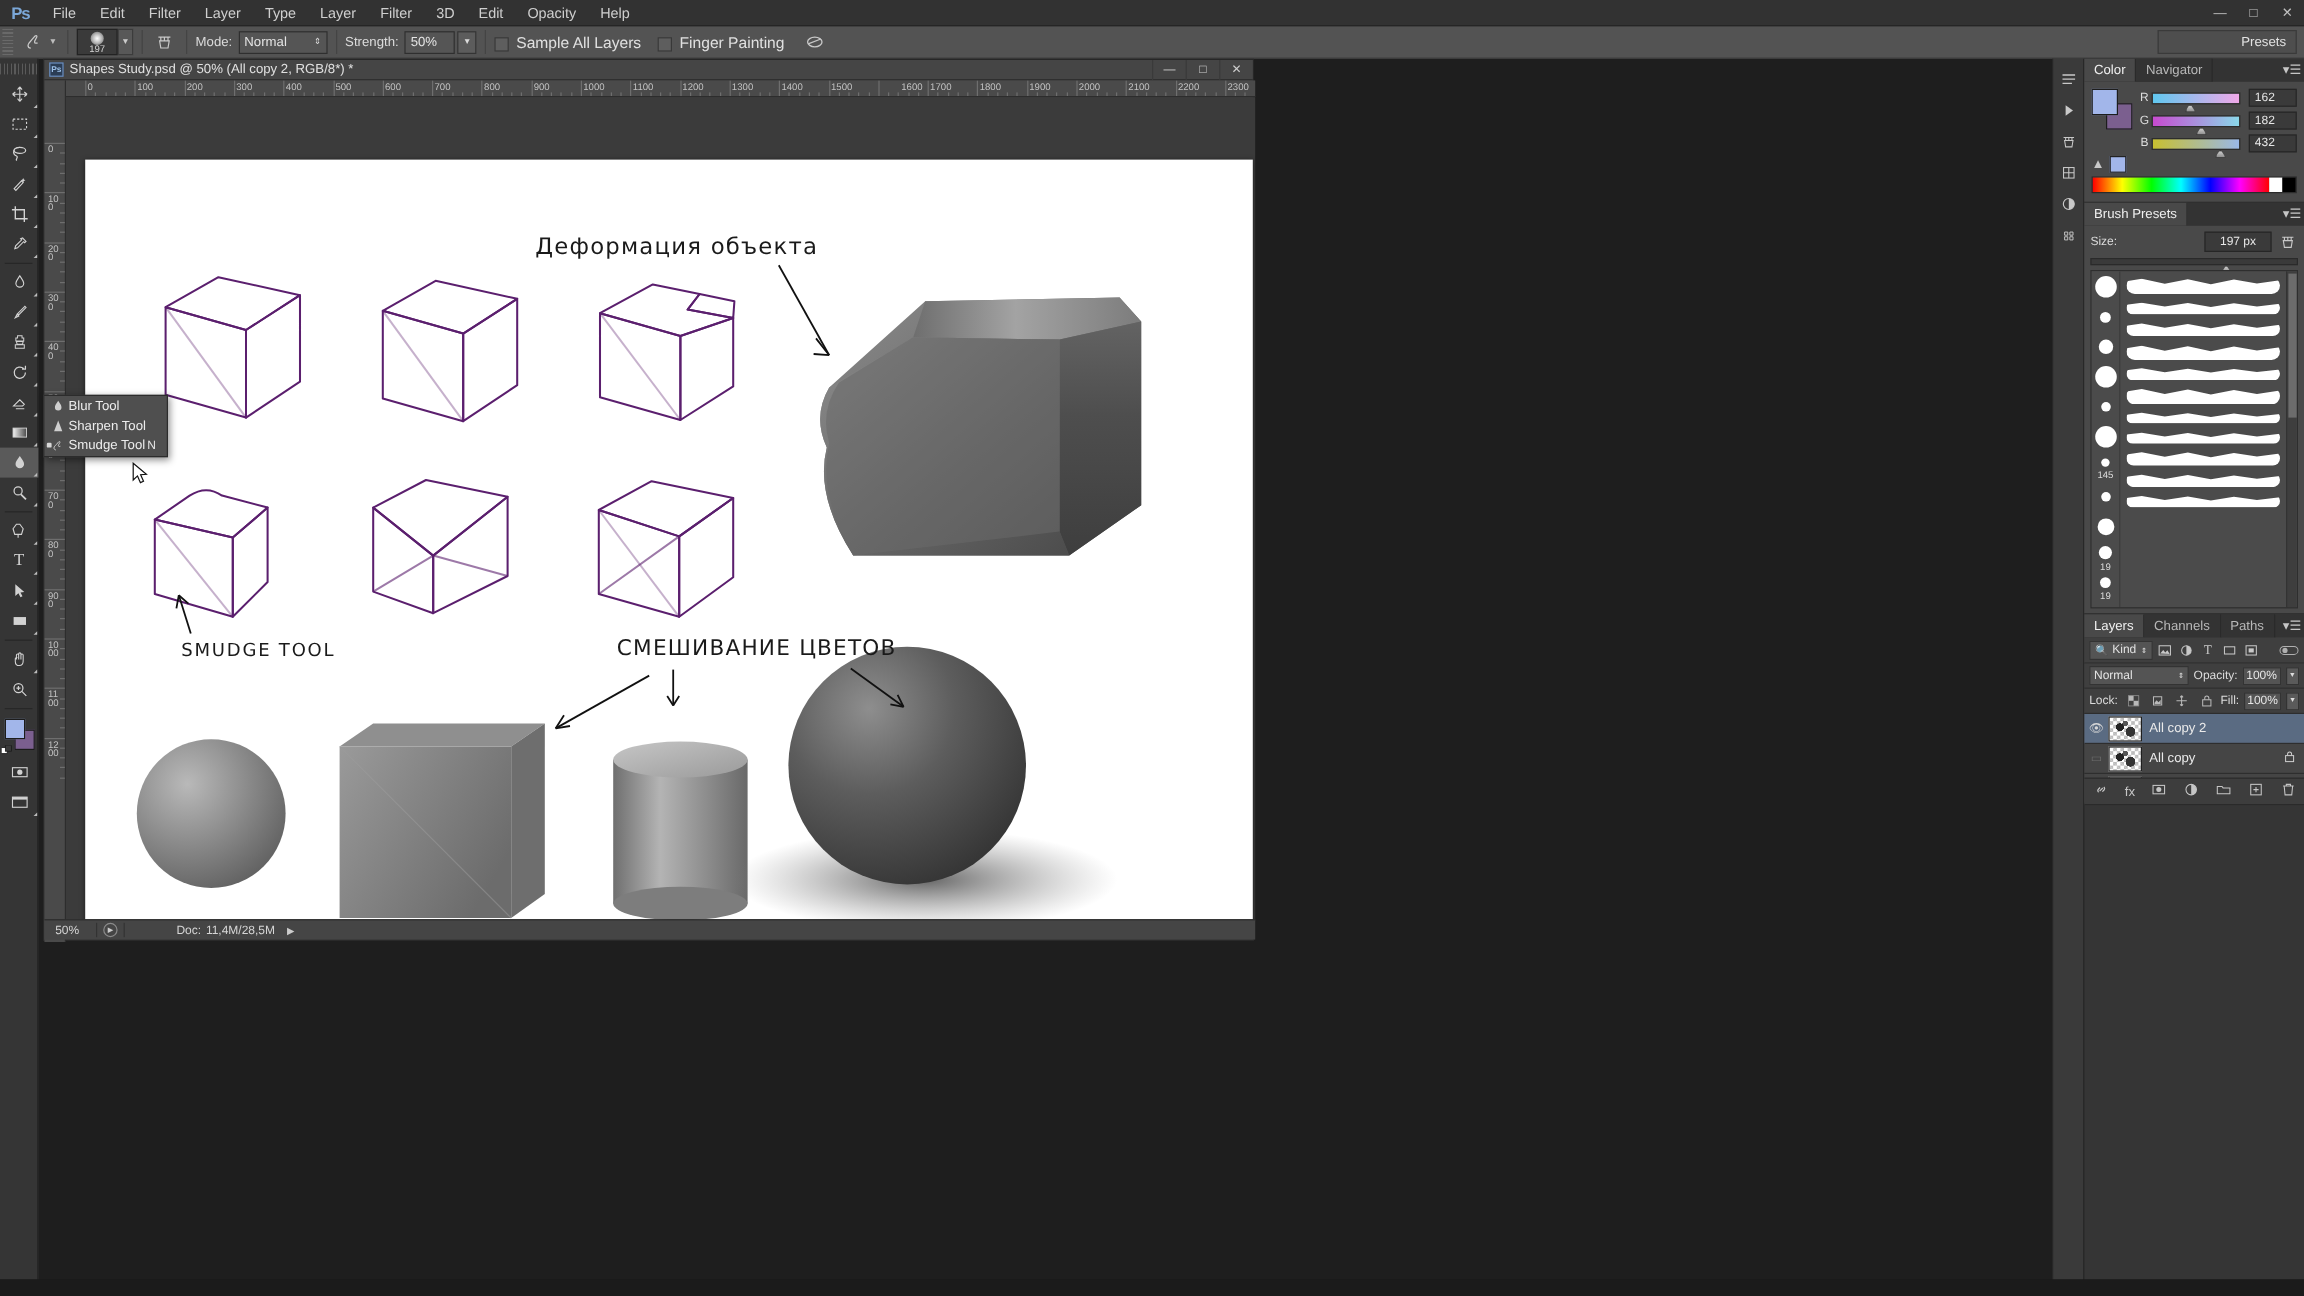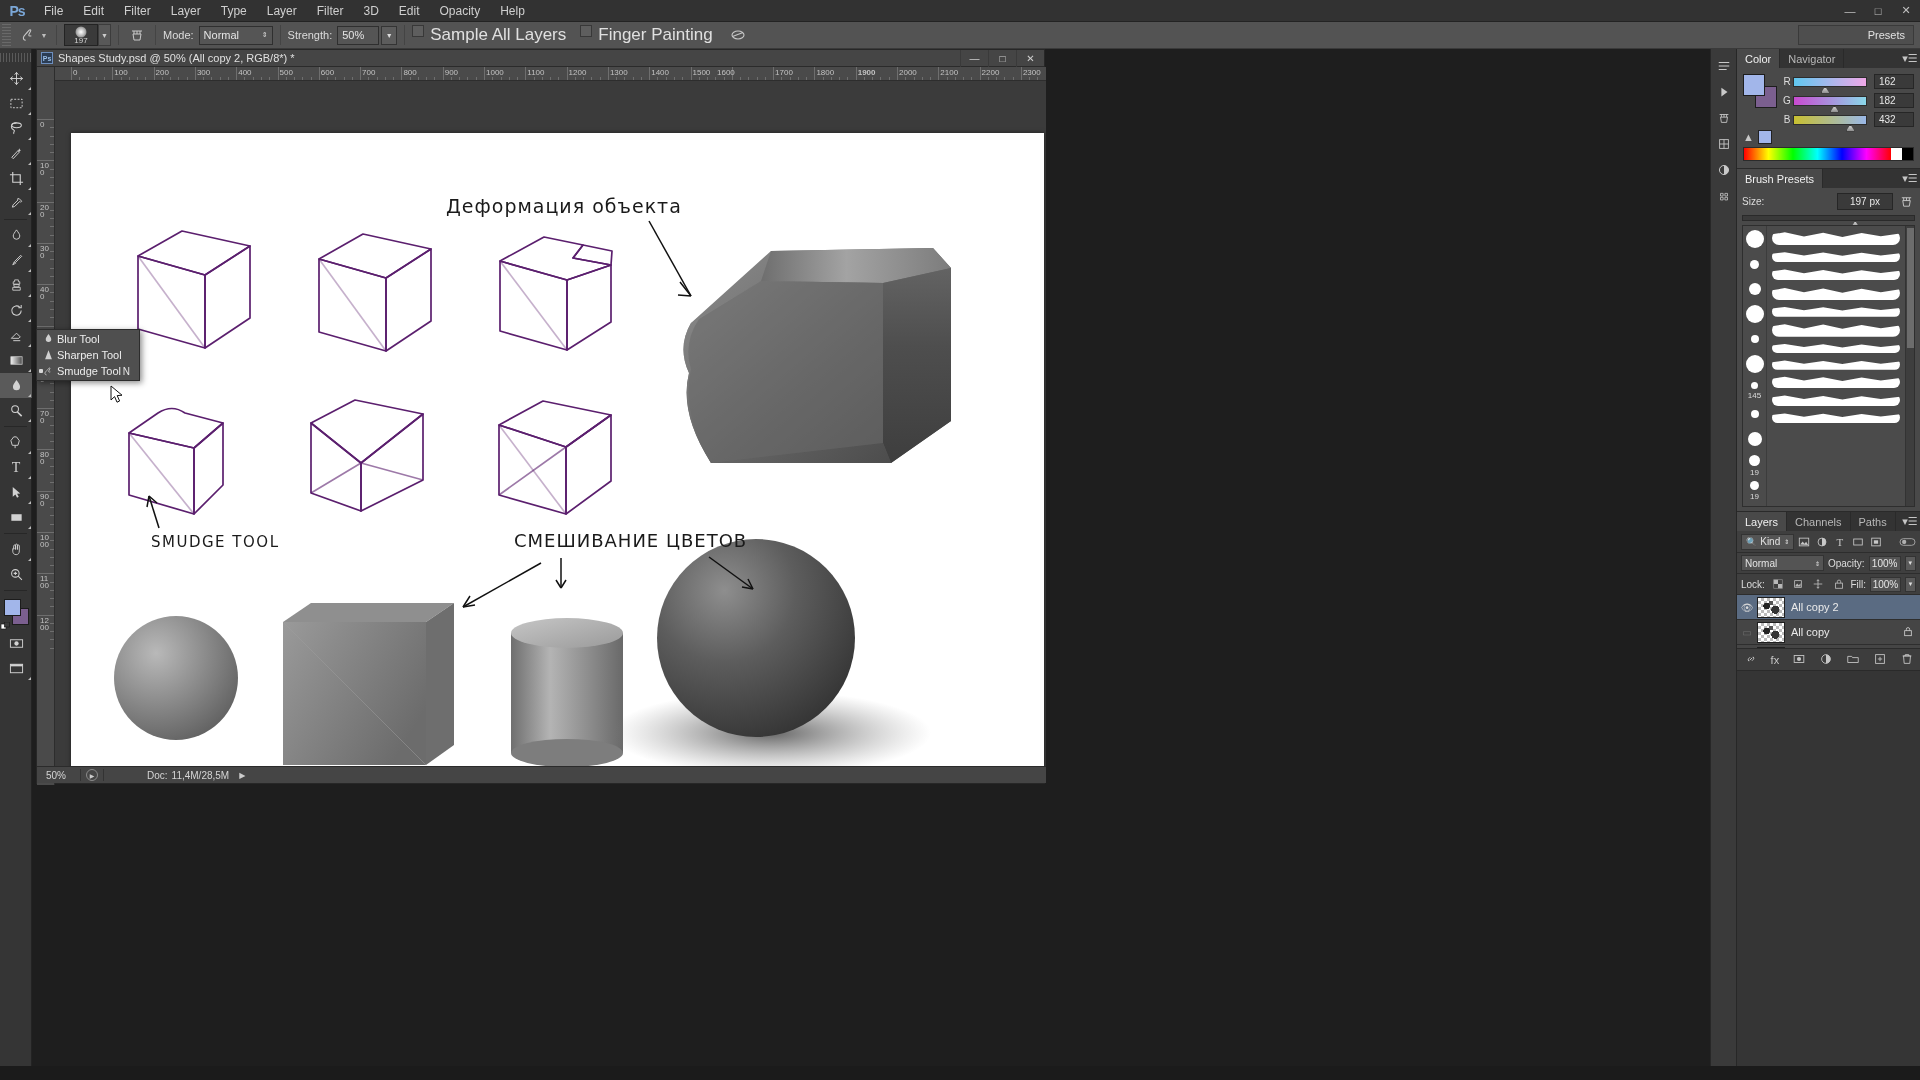--- a/index.html
+++ b/index.html
@@ -39,21 +39,21 @@
   .panel-ico{ width:22px;height:22px;display:flex;align-items:center;justify-content:center; }
   .ob-label{ font-size:11px; color:#dcdcdc; margin-right:5px; }
   .combo{ height:19px; background:#555; border:1px solid #2f2f2f; color:#e4e4e4; font-size:11px;
     display:flex; align-items:center; padding:0 4px; min-width:52px; position:relative; }
   .combo .caret{ margin-left:auto; font-size:7px; color:#ddd; padding-left:6px;}
   .combo.stepper{ min-width:74px; }
   .combo.small{ min-width:42px; }
   .dropbtn{ width:16px;height:19px;background:#5c5c5c;border:1px solid #343434;
     display:flex;align-items:center;justify-content:center;color:#ddd;font-size:7px; margin-left:2px;}
   .chk{ width:12px;height:12px;background:#5e5e5e;border:1px solid #383838; margin-right:6px; }
-  .chk-row{ display:flex; align-items:flex-start; margin-right:14px; font-size:17px; color:#e0e0e0; }
+  .chk-row{ display:flex; align-items:flex-end; margin-right:14px; font-size:13px; color:#e0e0e0; }
   .airbrush{ width:22px;height:22px;border-radius:3px; display:flex;align-items:center;
     justify-content:center; color:#c8c8c8; font-size:13px; }
   .workspace-btn{ margin-left:auto; margin-right:6px; height:20px; min-width:116px; background:#4e4e4e;
     border:1px solid #3a3a3a; display:flex; align-items:center; justify-content:flex-end;
     padding:0 8px; font-size:11px; color:#e2e2e2; }
 
   
   .toolbox{ position:absolute; left:0; top:49px; width:32px; height:1031px; background:#353535;
     border-right:1px solid #232323; padding-top:4px; }
   .tb-grip{ width:100%; height:9px; background:
@@ -572,39 +572,39 @@
       <div class="rtick minor" style="left: 610.72px;"></div>
       <div class="rtick minor" style="left: 618.98px;"></div>
       <div class="rtick minor" style="left: 627.24px;"></div>
       <div class="rtick" style="left: 635.5px;"></div>
       <div class="rlab" style="left: 637.5px;">1500</div>
       <div class="rtick minor" style="left: 643.76px;"></div>
       <div class="rtick minor" style="left: 652.02px;"></div>
       <div class="rtick minor" style="left: 660.28px;"></div>
       <div class="rtick minor" style="left: 668.54px;"></div>
       <div class="rtick" style="left: 676.8px;"></div>
-      <div class="rlab" style="left: 662px;">1600</div>
+      <div class="rlab" style="left: 696px;">1600</div>
       <div class="rtick minor" style="left: 685.06px;"></div>
       <div class="rtick minor" style="left: 693.32px;"></div>
       <div class="rtick minor" style="left: 701.58px;"></div>
       <div class="rtick minor" style="left: 709.84px;"></div>
       <div class="rtick" style="left: 718.1px;"></div>
       <div class="rlab" style="left: 720.1px;">1700</div>
       <div class="rtick minor" style="left: 726.36px;"></div>
       <div class="rtick minor" style="left: 734.62px;"></div>
       <div class="rtick minor" style="left: 742.88px;"></div>
       <div class="rtick minor" style="left: 751.14px;"></div>
       <div class="rtick" style="left: 759.4px;"></div>
       <div class="rlab" style="left: 761.4px;">1800</div>
       <div class="rtick minor" style="left: 767.66px;"></div>
       <div class="rtick minor" style="left: 775.92px;"></div>
       <div class="rtick minor" style="left: 784.18px;"></div>
       <div class="rtick minor" style="left: 792.44px;"></div>
       <div class="rtick" style="left: 800.7px;"></div>
-      <div class="rlab" style="left: 802.7px; font-weight: bold;">1900</div>
+      <div class="rlab" style="left: 802.7px;">1900</div>
       <div class="rtick minor" style="left: 808.96px;"></div>
       <div class="rtick minor" style="left: 817.22px;"></div>
       <div class="rtick minor" style="left: 825.48px;"></div>
       <div class="rtick minor" style="left: 833.74px;"></div>
       <div class="rtick" style="left: 842px;"></div>
       <div class="rlab" style="left: 844px;">2000</div>
       <div class="rtick minor" style="left: 850.26px;"></div>
       <div class="rtick minor" style="left: 858.52px;"></div>
       <div class="rtick minor" style="left: 866.78px;"></div>
       <div class="rtick minor" style="left: 875.04px;"></div>

